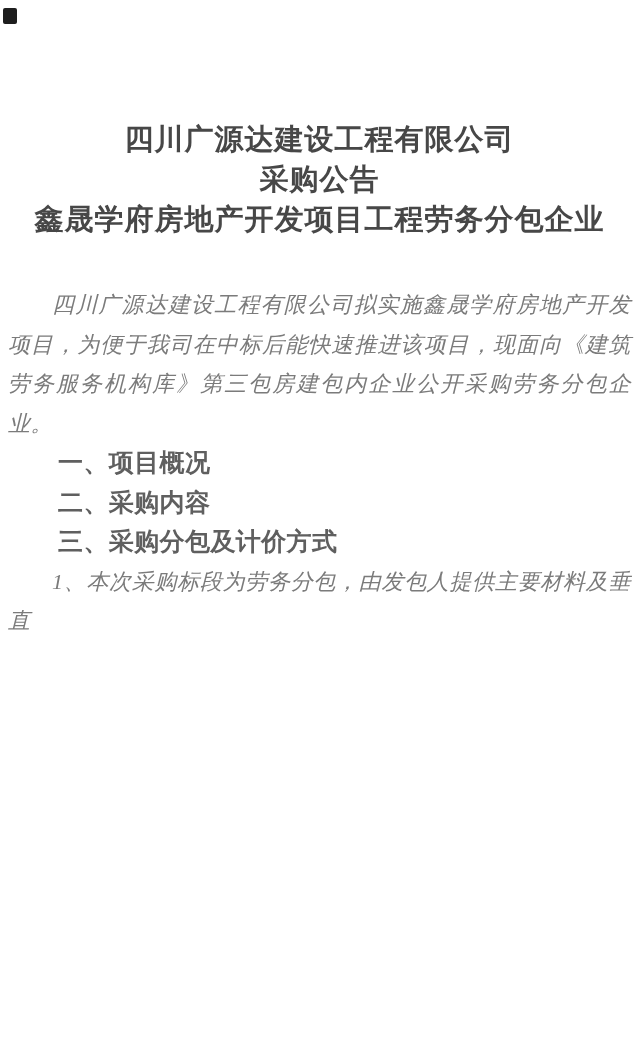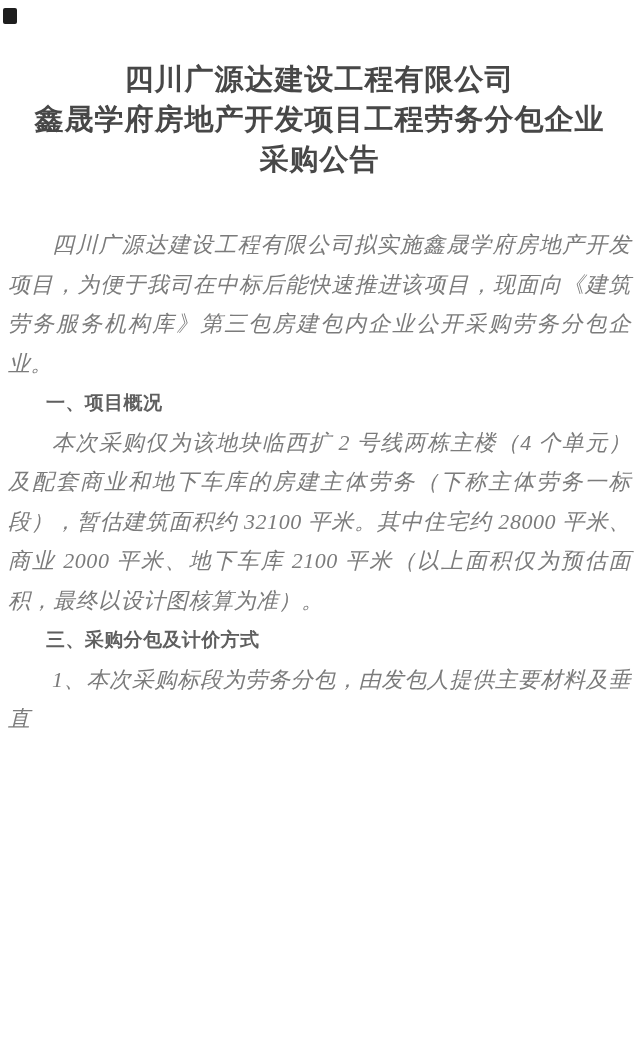--- a/index.html
+++ b/index.html
@@ -21,21 +21,21 @@
     top: 8px;
     width: 14px;
     height: 16px;
     background: #1e1e1e;
     border-radius: 2px;
   }
   .sheet {
     filter: blur(0.35px);
   }
   .title-block {
-    padding-top: 59px;
+    padding-top: 119px;
     text-align: center;
     font-weight: bold;
     font-size: 29px;
     line-height: 40px;
     letter-spacing: 1px;
     color: #474747;
   }
   .title-line {
     white-space: nowrap;
   }
@@ -51,42 +51,42 @@
   .para {
     margin: 0;
     text-indent: 2em;
     font-style: italic;
   }
   .heading {
     margin: 0;
     text-indent: 2em;
     font-family: "Liberation Sans", "DejaVu Sans", sans-serif;
     font-weight: bold;
-    font-size: 19px;
+    font-size: 25px;
     letter-spacing: 0.4px;
     color: #5f5f5f;
     text-align: left;
   }
 </style>
 </head>
 <body>
 
 <div class="page">
   <div class="scan-artifact"></div>
 
   <div class="sheet">
 
     <div class="title-block">
       <div class="title-line">四川广源达建设工程有限公司</div>
+      <div class="title-line">采购公告</div>
       <div class="title-line">鑫晟学府房地产开发项目工程劳务分包企业</div>
-      <div class="title-line">采购公告</div>
     </div>
 
     <div class="content">
       <p class="para">四川广源达建设工程有限公司拟实施鑫晟学府房地产开发项目，为便于我司在中标后能快速推进该项目，现面向《建筑劳务服务机构库》第三包房建包内企业公开采购劳务分包企业。</p>
       <p class="heading">一、项目概况</p>
-      <p class="para">本次采购仅为该地块临西扩 2 号线两栋主楼（4 个单元）及配套商业和地下车库的房建主体劳务（下称主体劳务一标段），暂估建筑面积约 32100 平米。其中住宅约 28000 平米、商业 2000 平米、地下车库 2100 平米（以上面积仅为预估面积，最终以设计图核算为准）。</p>
+      <p class="heading">二、采购内容</p>
       <p class="heading">三、采购分包及计价方式</p>
       <p class="para">1、本次采购标段为劳务分包，由发包人提供主要材料及垂直</p>
     </div>
 
   </div>
 </div>
 
 </body></html>

